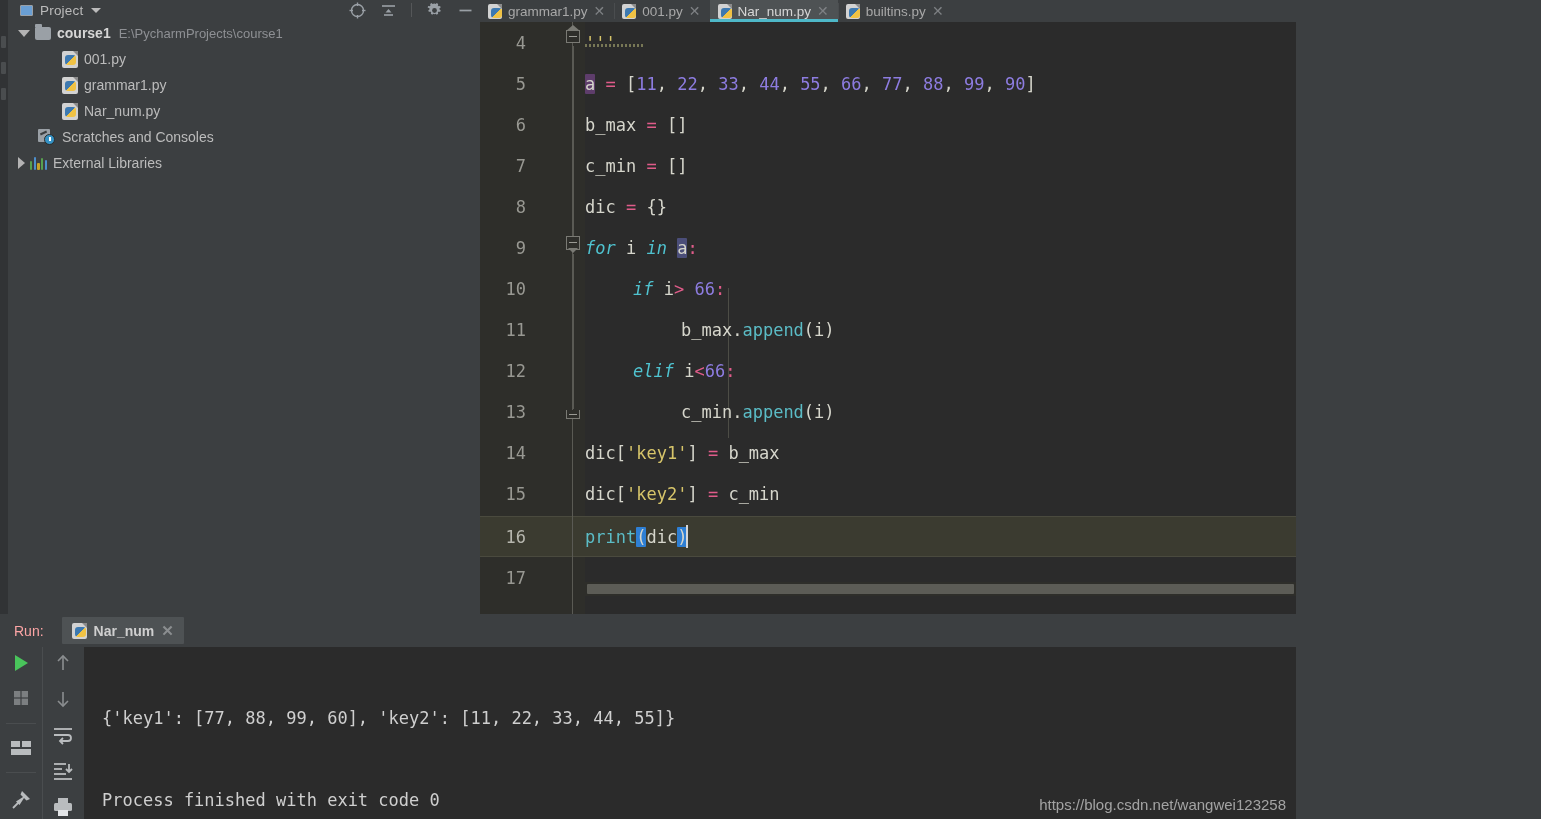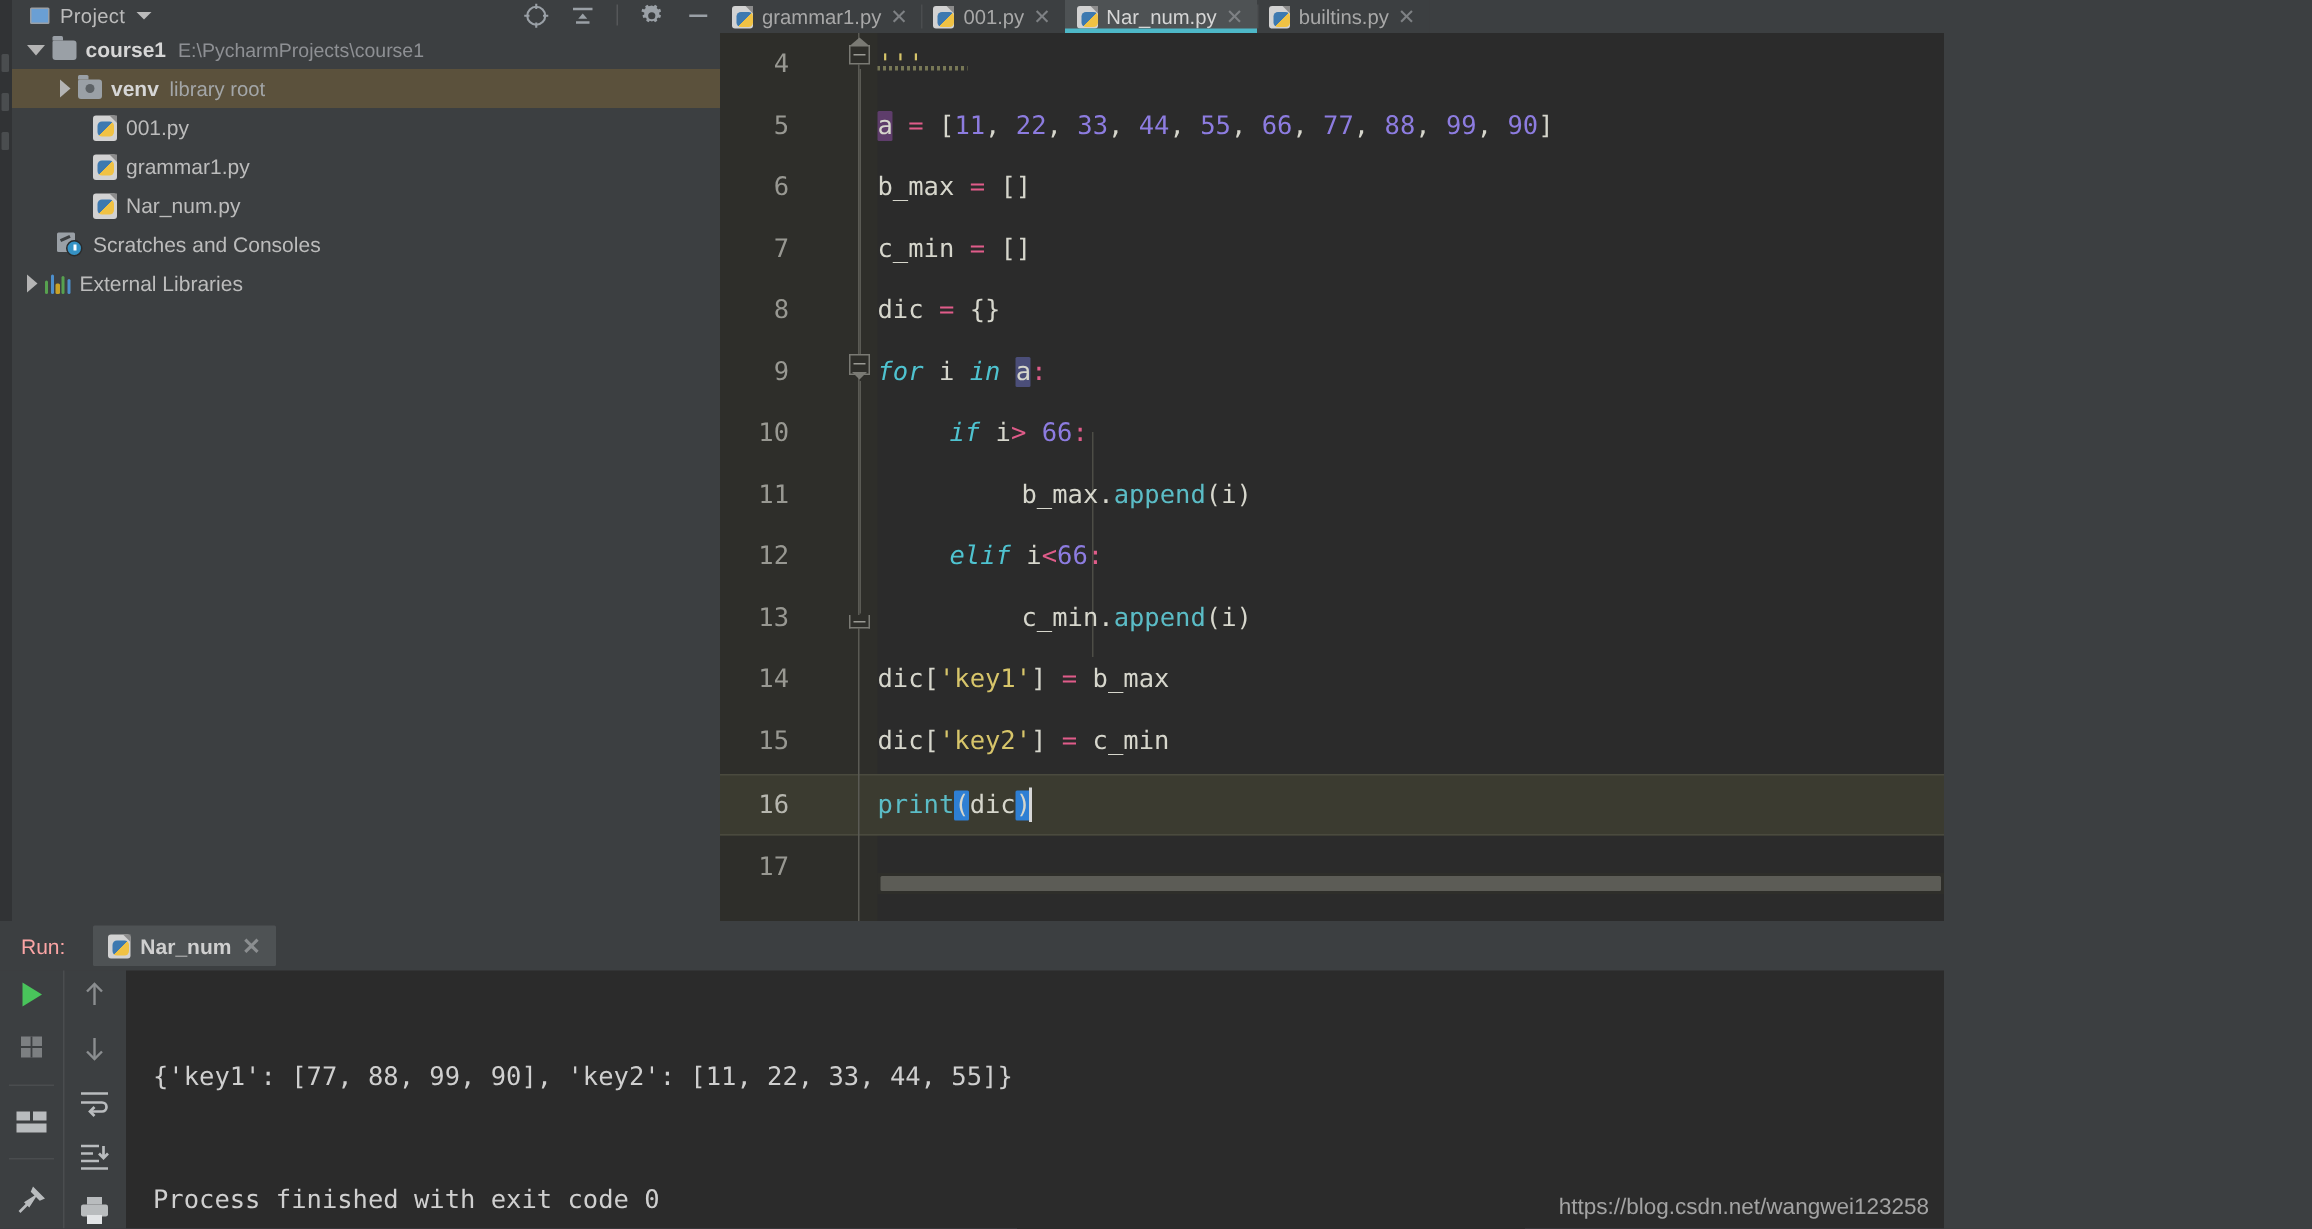--- a/index.html
+++ b/index.html
@@ -166,26 +166,20 @@
 
     <div class="tree">
 
       <div class="row" style="padding-left:10px">
         <span class="arrow down"></span>
         <span class="icn ic-folder"></span>
         <span class="lbl bold">course1</span>
         <span class="sub">E:\PycharmProjects\course1</span>
       </div>
 
-      <div class="row sel" style="padding-left:32px">
-        <span class="arrow right"></span>
-        <span class="icn ic-folder lib"></span>
-        <span class="lbl bold">venv</span>
-        <span class="sub2">library root</span>
-      </div>
 
       <div class="row" style="padding-left:54px">
         <span class="icn ic-py"></span>
         <span class="lbl">001.py</span>
       </div>
 
       <div class="row" style="padding-left:54px">
         <span class="icn ic-py"></span>
         <span class="lbl">grammar1.py</span>
       </div>
@@ -511,20 +505,20 @@
           <svg width="22" height="20" viewBox="0 0 22 20">
             <rect x="6" y="1" width="10" height="5" fill="#b9bcbe"></rect>
             <rect x="2" y="6" width="18" height="8" rx="1.5" fill="#b9bcbe"></rect>
             <rect x="6" y="13" width="10" height="6" fill="#e2e4e6"></rect>
           </svg>
         </span>
       </div>
     </div>
 
     <div class="console">
-      <div class="cline" style="top:61px">{'key1': [77, 88, 99, 90], 'key2': [11, 22, 33, 44, 55]}</div>
+      <div class="cline" style="top:61px">{'key1': [77, 88, 99, 60], 'key2': [11, 22, 33, 44, 55]}</div>
       <div class="cline" style="top:102px"></div>
       <div class="cline" style="top:143px">Process finished with exit code 0</div>
       <div class="watermark">https://blog.csdn.net/wangwei123258</div>
     </div>
   </div>
 
 </div>
 
 </body></html>

